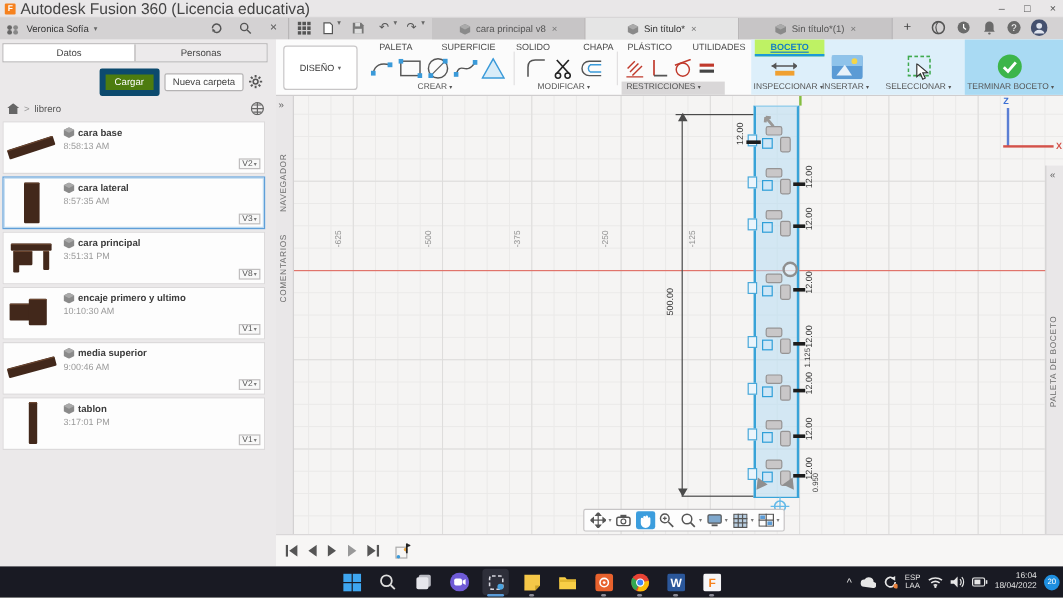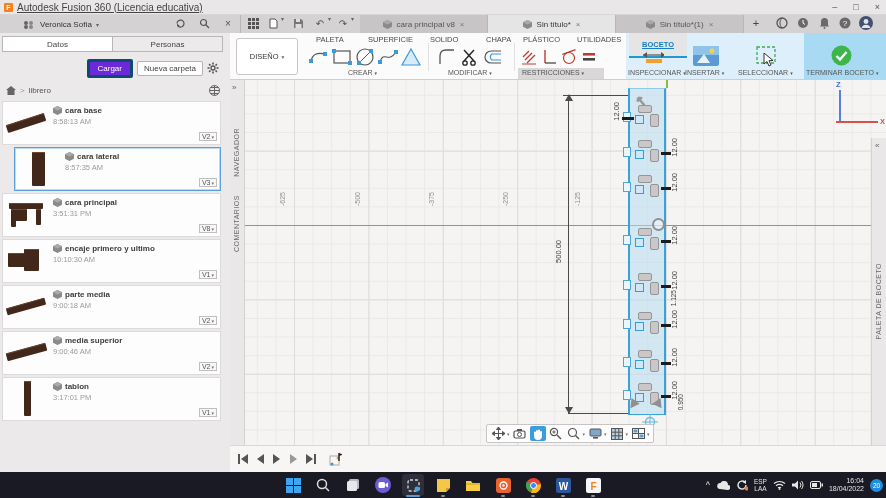--- a/index.html
+++ b/index.html
@@ -3,57 +3,57 @@
 <meta charset="utf-8">
 <style>
   html,body{margin:0;padding:0;background:#444;}
   *{box-sizing:border-box;}
   #app{position:relative;width:886px;height:498px;font-family:"Liberation Sans",sans-serif;background:#f0f0f0;overflow:hidden;font-size:8px;color:#333;}
   .abs{position:absolute;}
   .vtext{writing-mode:vertical-rl;transform:rotate(180deg);white-space:nowrap;}
   
   .titlebar{left:0;top:0;width:886px;height:15px;background:#e9e7e8;display:flex;align-items:center;padding:0 4px;gap:4px;border-bottom:1px solid #d8d6d7;}
   .fusion-logo{width:9px;height:9px;background:#f6821f;color:#fff;font-size:7px;font-weight:bold;display:flex;align-items:center;justify-content:center;border-radius:1px;}
-  .titletext{font-size:10px;color:#444;text-decoration:underline;}
+  .titletext{font-size:13px;color:#444;}
   .winbtns{position:absolute;right:6px;top:0;height:14px;display:flex;gap:16px;font-size:9px;color:#555;align-items:center;}
   
   .appbar{left:0;top:15px;width:886px;height:18px;background:#d4d2d3;display:flex;align-items:stretch;}
-  .userchip{display:flex;align-items:center;gap:4px;padding:0 20px;font-size:8px;color:#333;}
+  .userchip{display:flex;align-items:center;gap:4px;padding:0 2px;font-size:8px;color:#333;}
   .hicon{width:16px;height:16px;display:flex;align-items:center;justify-content:center;color:#555;}
   .doct{display:flex;align-items:center;gap:5px;font-size:8px;color:#555;padding:0 7px;background:#c7c5c6;border-right:1px solid #b9b7b8;min-width:128px;justify-content:center;}
   .doct.active{background:#e5e5e5;color:#333;}
   .cubeicon svg{display:block;}
   
   .panel{left:0;top:33px;width:258px;height:439px;background:#ebe9ea;border-right:1px solid #c4c2c3;}
   .ptabs{position:absolute;left:2px;top:3px;width:221px;height:16px;display:flex;border:1px solid #b8b6b7;background:#f6f6f6;}
   .ptab{flex:1;display:flex;align-items:center;justify-content:center;font-size:8px;color:#444;}
   .ptab.active{background:#fff;}
   .ptab.idle{background:#eceaeb;border-left:1px solid #b8b6b7;}
   .pactions{position:absolute;left:0;top:25px;width:223px;height:20px;display:flex;justify-content:flex-end;align-items:center;gap:4px;padding-right:4px;}
-  .btn-cargar{background:#6d28d9;color:#fff;border:3px solid #0c4a6e;border-radius:2px;font-size:8px;padding:2px 8px;}
+  .btn-cargar{background:#4d7c0f;color:#fff;border:5px solid #0c4a6e;border-radius:2px;font-size:8px;padding:2px 8px;}
   .btn-nueva{background:#fdfdfd;color:#444;border:1px solid #b5b3b4;border-radius:2px;font-size:8px;padding:2px 6px;}
   .crumb{position:absolute;left:6px;top:50px;width:214px;height:14px;display:flex;align-items:center;gap:4px;font-size:8px;color:#555;}
   .cards{position:absolute;left:2px;top:68px;width:219px;}
   .card{position:relative;height:44px;background:#fdfdfd;border:1px solid #dcdadb;margin-bottom:2px;display:flex;}
-  .card.selected{border:1px solid #5f9fd8;box-shadow:0 0 0 1px #bcd9f0 inset;margin-left:12px;}
+  .card.selected{border:1px solid #5f9fd8;box-shadow:0 0 0 1px #bcd9f0 inset;}
   .th{width:48px;height:42px;position:relative;flex:none;}
   .sh{position:absolute;background:#42281b;border-radius:1px;box-shadow:inset 0 1px 0 #6b4630;}
   .meta{flex:1;position:relative;padding:4px 2px 0 2px;}
   .nrow{display:flex;align-items:center;gap:3px;}
   .iname{font-weight:bold;font-size:8px;color:#3c3c3c;}
   .itime{font-size:7.5px;color:#9a9a9a;margin-top:2px;}
   .ver{position:absolute;right:3px;bottom:3px;border:1px solid #c0bebf;background:#f8f8f8;font-size:7px;color:#555;padding:0 2px;display:flex;gap:1px;align-items:center;}
   .pscroll{position:absolute;right:1px;top:68px;width:6px;height:366px;background:#dcdcdc;border-radius:3px;}
   .pscroll .thumb{position:absolute;left:0;top:0;width:6px;height:210px;background:#a9a9a9;border-radius:3px;}
   
   .ribbon{left:230px;top:33px;width:656px;height:47px;background:#fbfbfb;border-bottom:1px solid #cfcdce;}
   .ctx{position:absolute;left:396px;top:0;width:260px;height:46px;background:#ddeffa;}
   .ctx-terminar{position:absolute;left:574px;top:0;width:82px;height:46px;background:#a9daf3;}
   .rtab{position:absolute;top:2px;font-size:7.5px;color:#4a4a4a;}
-  .rtab-boceto{position:absolute;left:399px;top:0;width:58px;height:25px;background:#e5e5e5;border-bottom:2px solid #1d9ad6;color:#147fc4;font-weight:bold;font-size:7.5px;display:flex;align-items:center;justify-content:center;text-decoration:underline;}
+  .rtab-boceto{position:absolute;left:399px;top:0;width:58px;height:14px;background:#bef264;border-bottom:2px solid #1d9ad6;color:#147fc4;font-weight:bold;font-size:7.5px;display:flex;align-items:center;justify-content:center;text-decoration:underline;}
   .btn-diseno{position:absolute;left:6px;top:5px;width:62px;height:37px;background:#fff;border:1px solid #c8c6c7;border-radius:3px;display:flex;align-items:center;justify-content:center;gap:3px;font-size:7.5px;color:#333;}
   .glabel{position:absolute;top:36px;font-size:7px;color:#555;white-space:nowrap;}
   .ricon{position:absolute;top:13px;width:22px;height:22px;display:flex;align-items:center;justify-content:center;}
   .rest-bar{position:absolute;left:288px;top:35px;width:86px;height:11px;background:#d9d7d8;}
   .gdiv{position:absolute;top:10px;width:1px;height:28px;background:#e2e0e1;}
   
   .canvas{left:230px;top:80px;width:656px;height:365px;background-color:#f5f4f3;
     background-image:linear-gradient(#dddcdb 1px,transparent 1px),linear-gradient(90deg,#dddcdb 1px,transparent 1px),linear-gradient(#eae9e8 1px,transparent 1px),linear-gradient(90deg,#eae9e8 1px,transparent 1px);
     background-size:74.4px 74.4px,74.4px 74.4px,18.6px 18.6px,18.6px 18.6px;
     background-position:64px 70.6px,64px 70.6px,8.2px 14.8px,8.2px 14.8px;overflow:hidden;}
@@ -361,41 +361,20 @@
             </div>
           <div class="itime">10:10:30 AM</div>
           <div class="ver">
               <span>V1</span>
               <span style="font-size:5px;color:#777;">▾</span>
             </div>
         </div>
       </div>
 
 
-      <div class="card">
-        <div class="th">
-            <div class="sh" style="left:3px;top:17px;width:40px;height:7px;transform:rotate(-16deg);"></div>
-          </div>
-        <div class="meta">
-          <div class="nrow">
-              <span>
-                <svg width="9" height="9">
-                  <polygon points="4.5,0 9,2.3 9,6.7 4.5,9 0,6.7 0,2.3" fill="#8a8a8a"></polygon>
-                  <polygon points="4.5,0 9,2.3 4.5,4.6 0,2.3" fill="#aaa"></polygon>
-                </svg>
-              </span>
-            <span class="iname">parte media</span>
-            </div>
-          <div class="itime">9:00:18 AM</div>
-          <div class="ver">
-              <span>V2</span>
-              <span style="font-size:5px;color:#777;">▾</span>
-            </div>
-        </div>
-      </div>
 
       <div class="card">
         <div class="th">
             <div class="sh" style="left:3px;top:16px;width:41px;height:8px;transform:rotate(-15deg);"></div>
           </div>
         <div class="meta">
           <div class="nrow">
               <span>
                 <svg width="9" height="9">
                   <polygon points="4.5,0 9,2.3 9,6.7 4.5,9 0,6.7 0,2.3" fill="#8a8a8a"></polygon>

